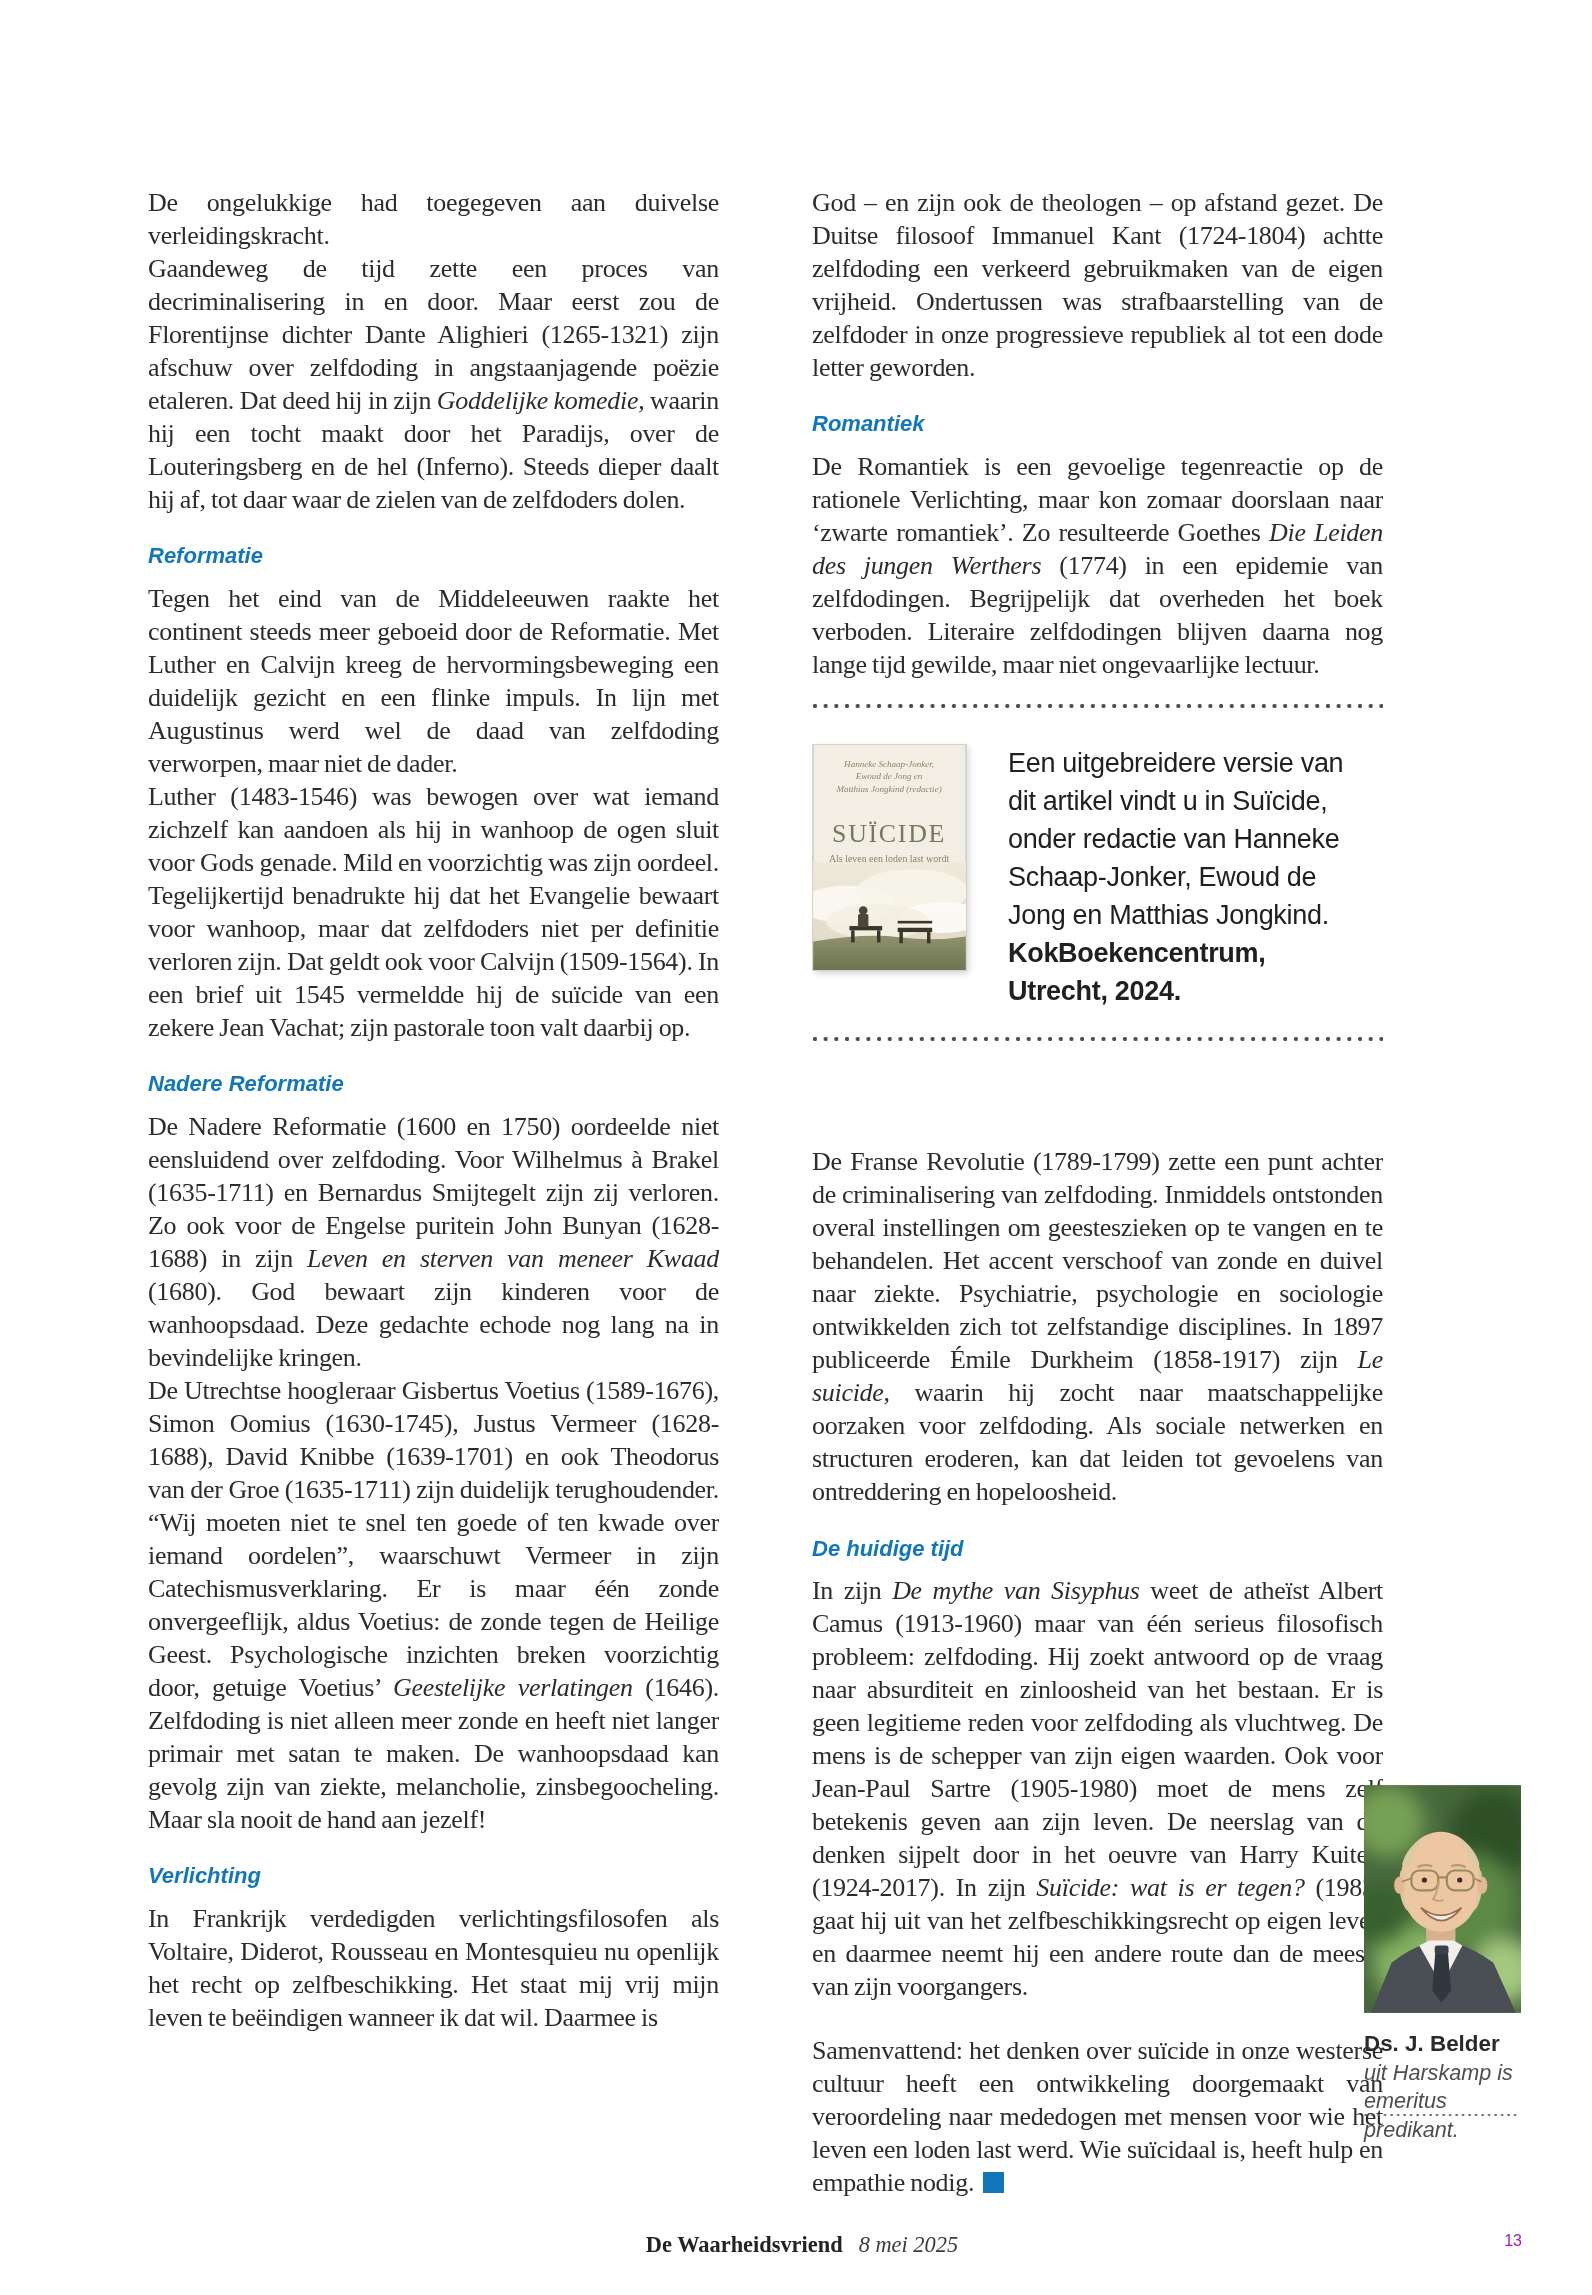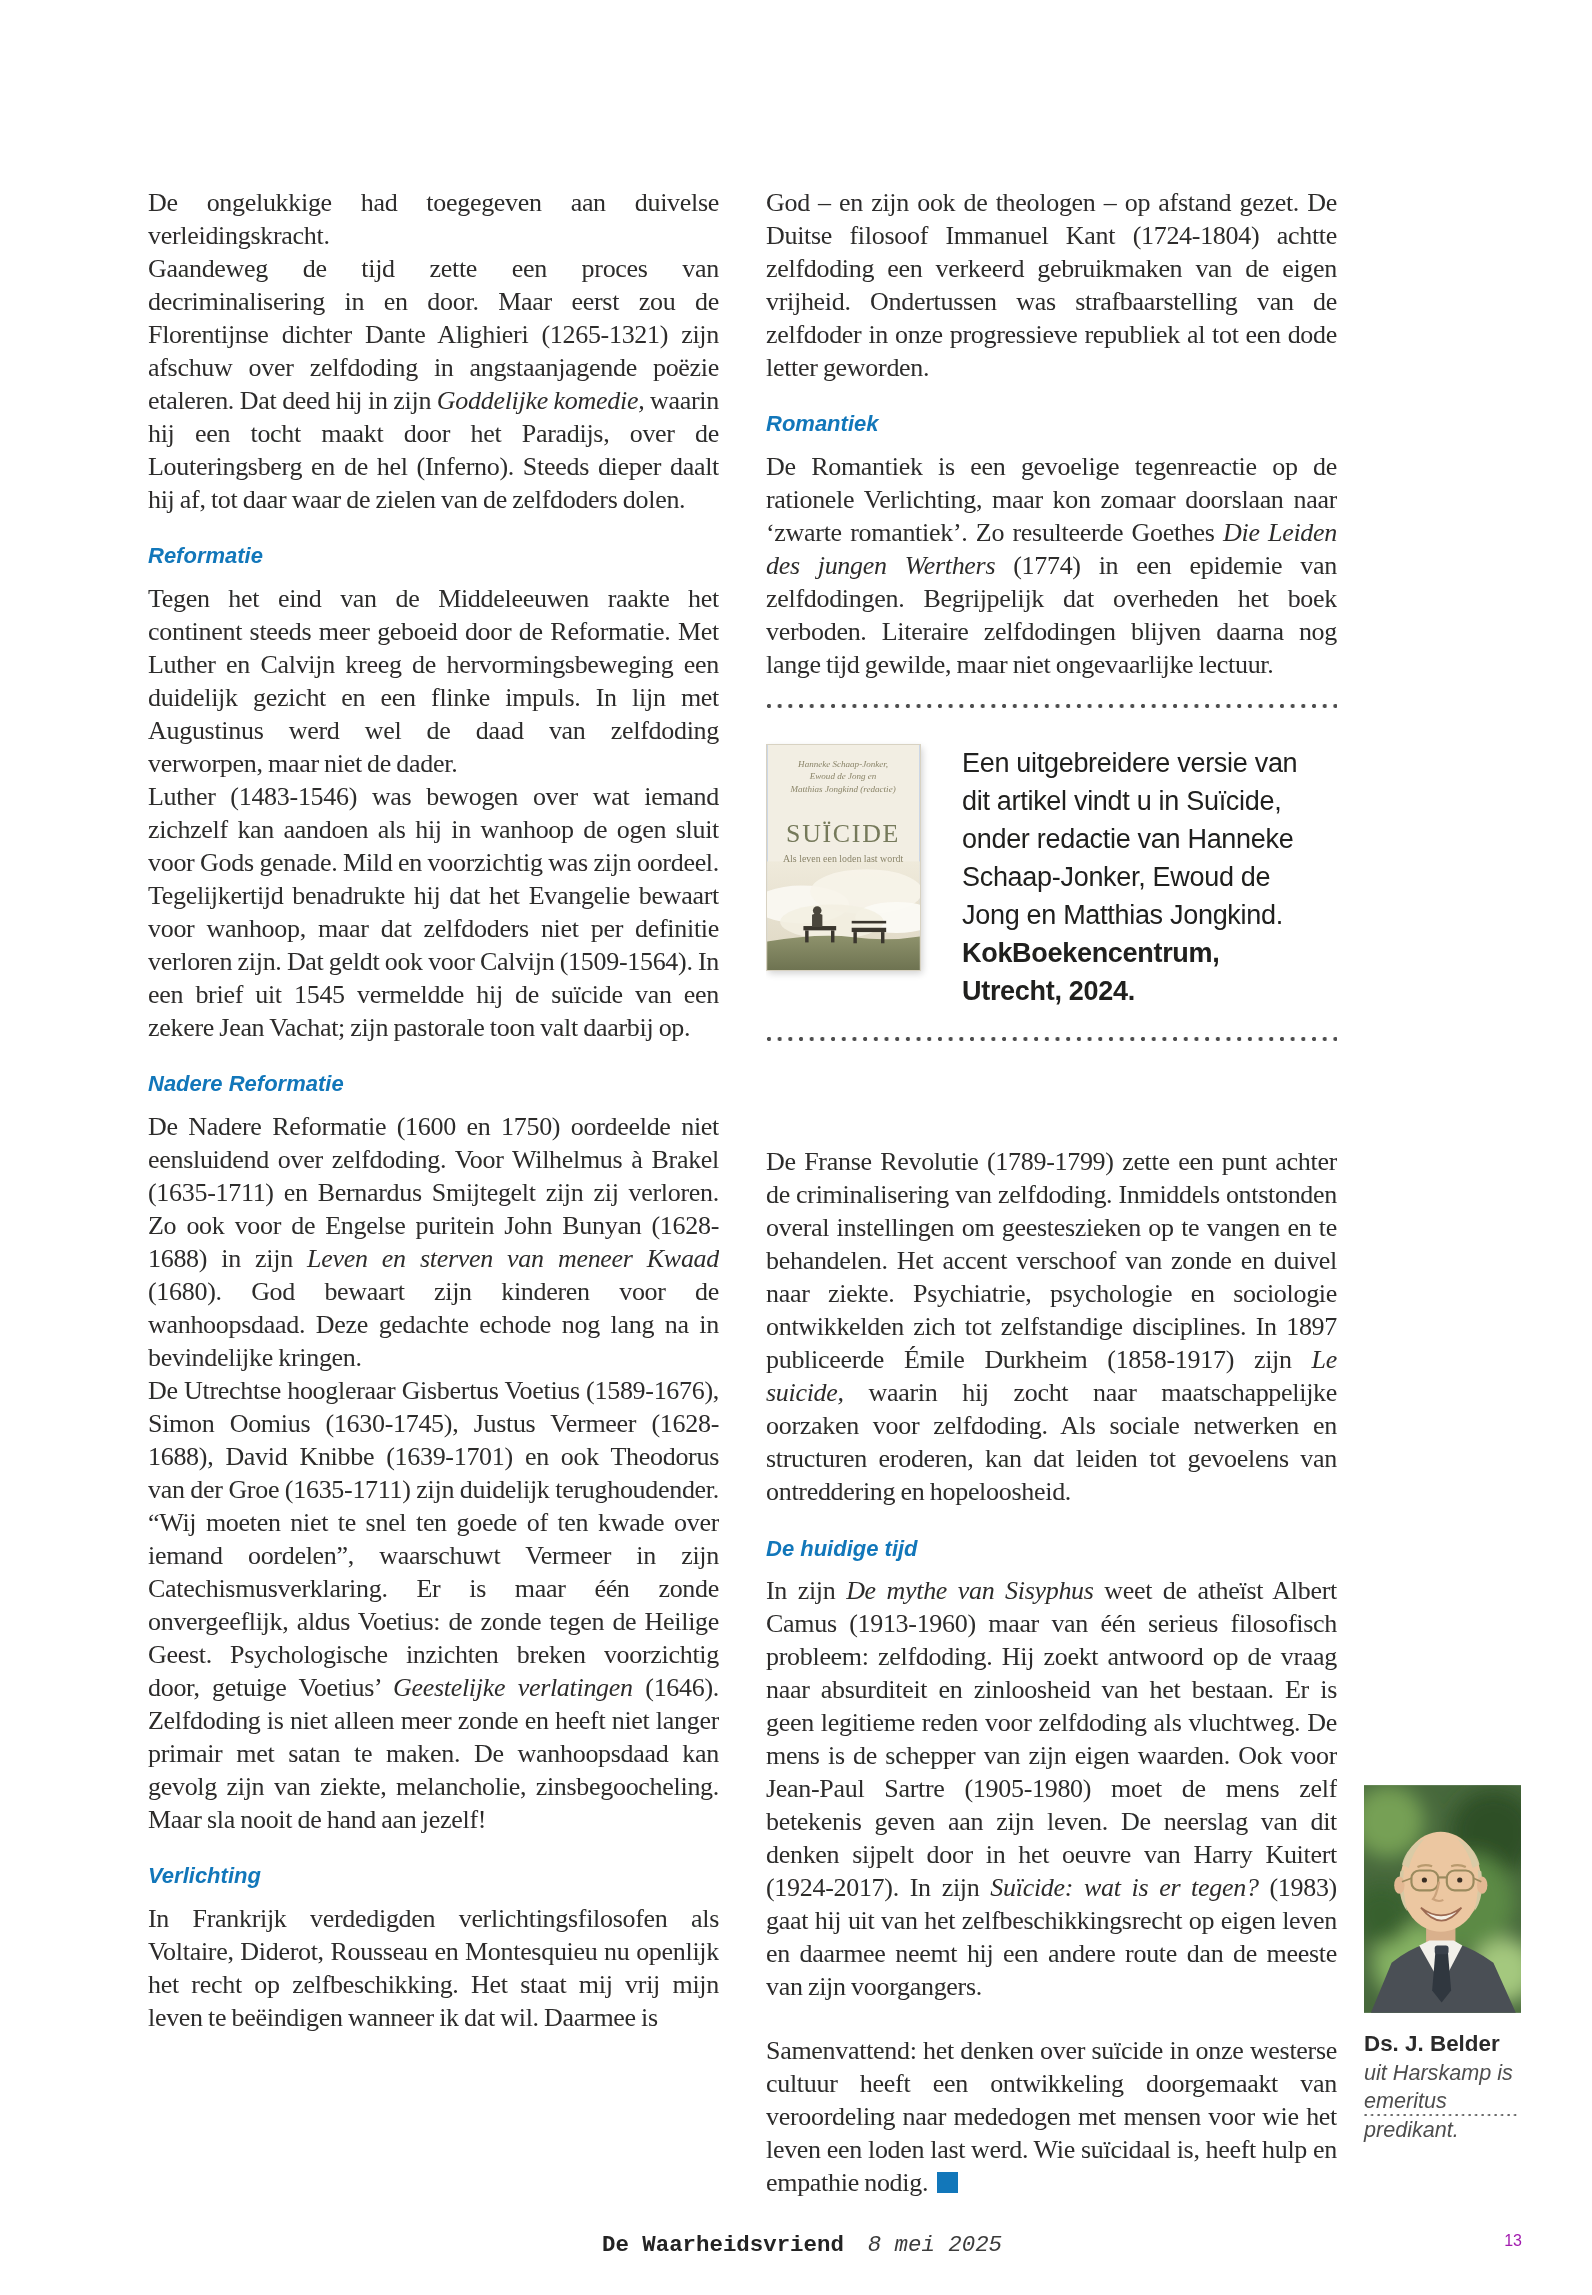--- a/index.html
+++ b/index.html
@@ -1,20 +1,20 @@
 <!DOCTYPE html>
 <html lang="nl" style="--accent: #1277ba;font-size:14px"><head>
 <meta charset="utf-8">
 <style>
   html,body{margin:0;padding:0;background:#ffffff;}
   .page{position:relative;width:1592px;height:2295px;background:#ffffff;overflow:hidden;
         font-family:"Liberation Serif","DejaVu Serif",serif;color:#2d2c2b;}
   .col{position:absolute;top:186px;width:571px;height:2037px;overflow:hidden;}
   .col-left{left:148px;}
-  .col-right{left:766px;}
+  .col-right{left:812px;}
   .para{margin:0;font-size:26px;line-height:33px;text-align:justify;
         letter-spacing:-0.3px;word-spacing:-0.9px;hyphens:auto;-webkit-hyphens:auto;}
   .para .it{font-style:italic;}
   .bd{font-weight:bold;text-align:center;}
   .gap-top{margin-top:31px;}
   .heading{font-family:"Liberation Sans","DejaVu Sans",sans-serif;font-weight:bold;font-style:italic;
            color:var(--accent,#1277ba);font-size:22px;line-height:35px;margin:22.4px 0 8.6px 0;}
   .endsquare{display:inline-block;width:21px;height:21px;background:var(--accent,#1277ba);
              margin-left:8.6px;vertical-align:-1.7px;}
   .dotted{height:6px;background-image:radial-gradient(circle at 3px 3px,#4e4e4e 1.8px,rgba(0,0,0,0) 2.4px);
@@ -29,21 +29,21 @@
   .rc-bottom{margin-top:103px;}
   .photo{position:absolute;left:1364px;top:1785px;width:157px;height:228px;overflow:hidden;}
   .caption{position:absolute;left:1364px;top:2030px;width:173px;
            font-family:"Liberation Sans","DejaVu Sans",sans-serif;line-height:28.5px;}
   .caption .cap-name{font-weight:bold;font-size:22.4px;color:#2a2a2a;}
   .caption .cap-role{font-style:italic;font-size:21.6px;color:#4e4e4e;}
   .caption-dotted{position:absolute;left:1364px;top:2113px;width:154px;height:4.3px;
                   background-image:radial-gradient(circle at 1.7px 2.2px,#6a6a6a 1.1px,rgba(0,0,0,0) 1.6px);
                   background-size:6.5px 4.3px;background-repeat:repeat-x;}
   .footer{position:absolute;left:12px;right:0;top:2232px;text-align:center;
-          font-family:Liberation Mono, monospace;font-size:22.4px;color:#232323;}
+          font-family:Liberation Serif, serif;font-size:22.4px;color:#232323;}
   .footer .f-mag{font-weight:bold;}
   .footer .f-date{font-style:italic;color:#3c3c3c;margin-left:10.4px;}
   .pageno{position:absolute;top:2232px;right:70px;font-family:Liberation Sans, sans-serif;
           font-size:16px;color:#a21caf;}
 </style>
 </head>
 <body>
 
 <div class="page">
 

